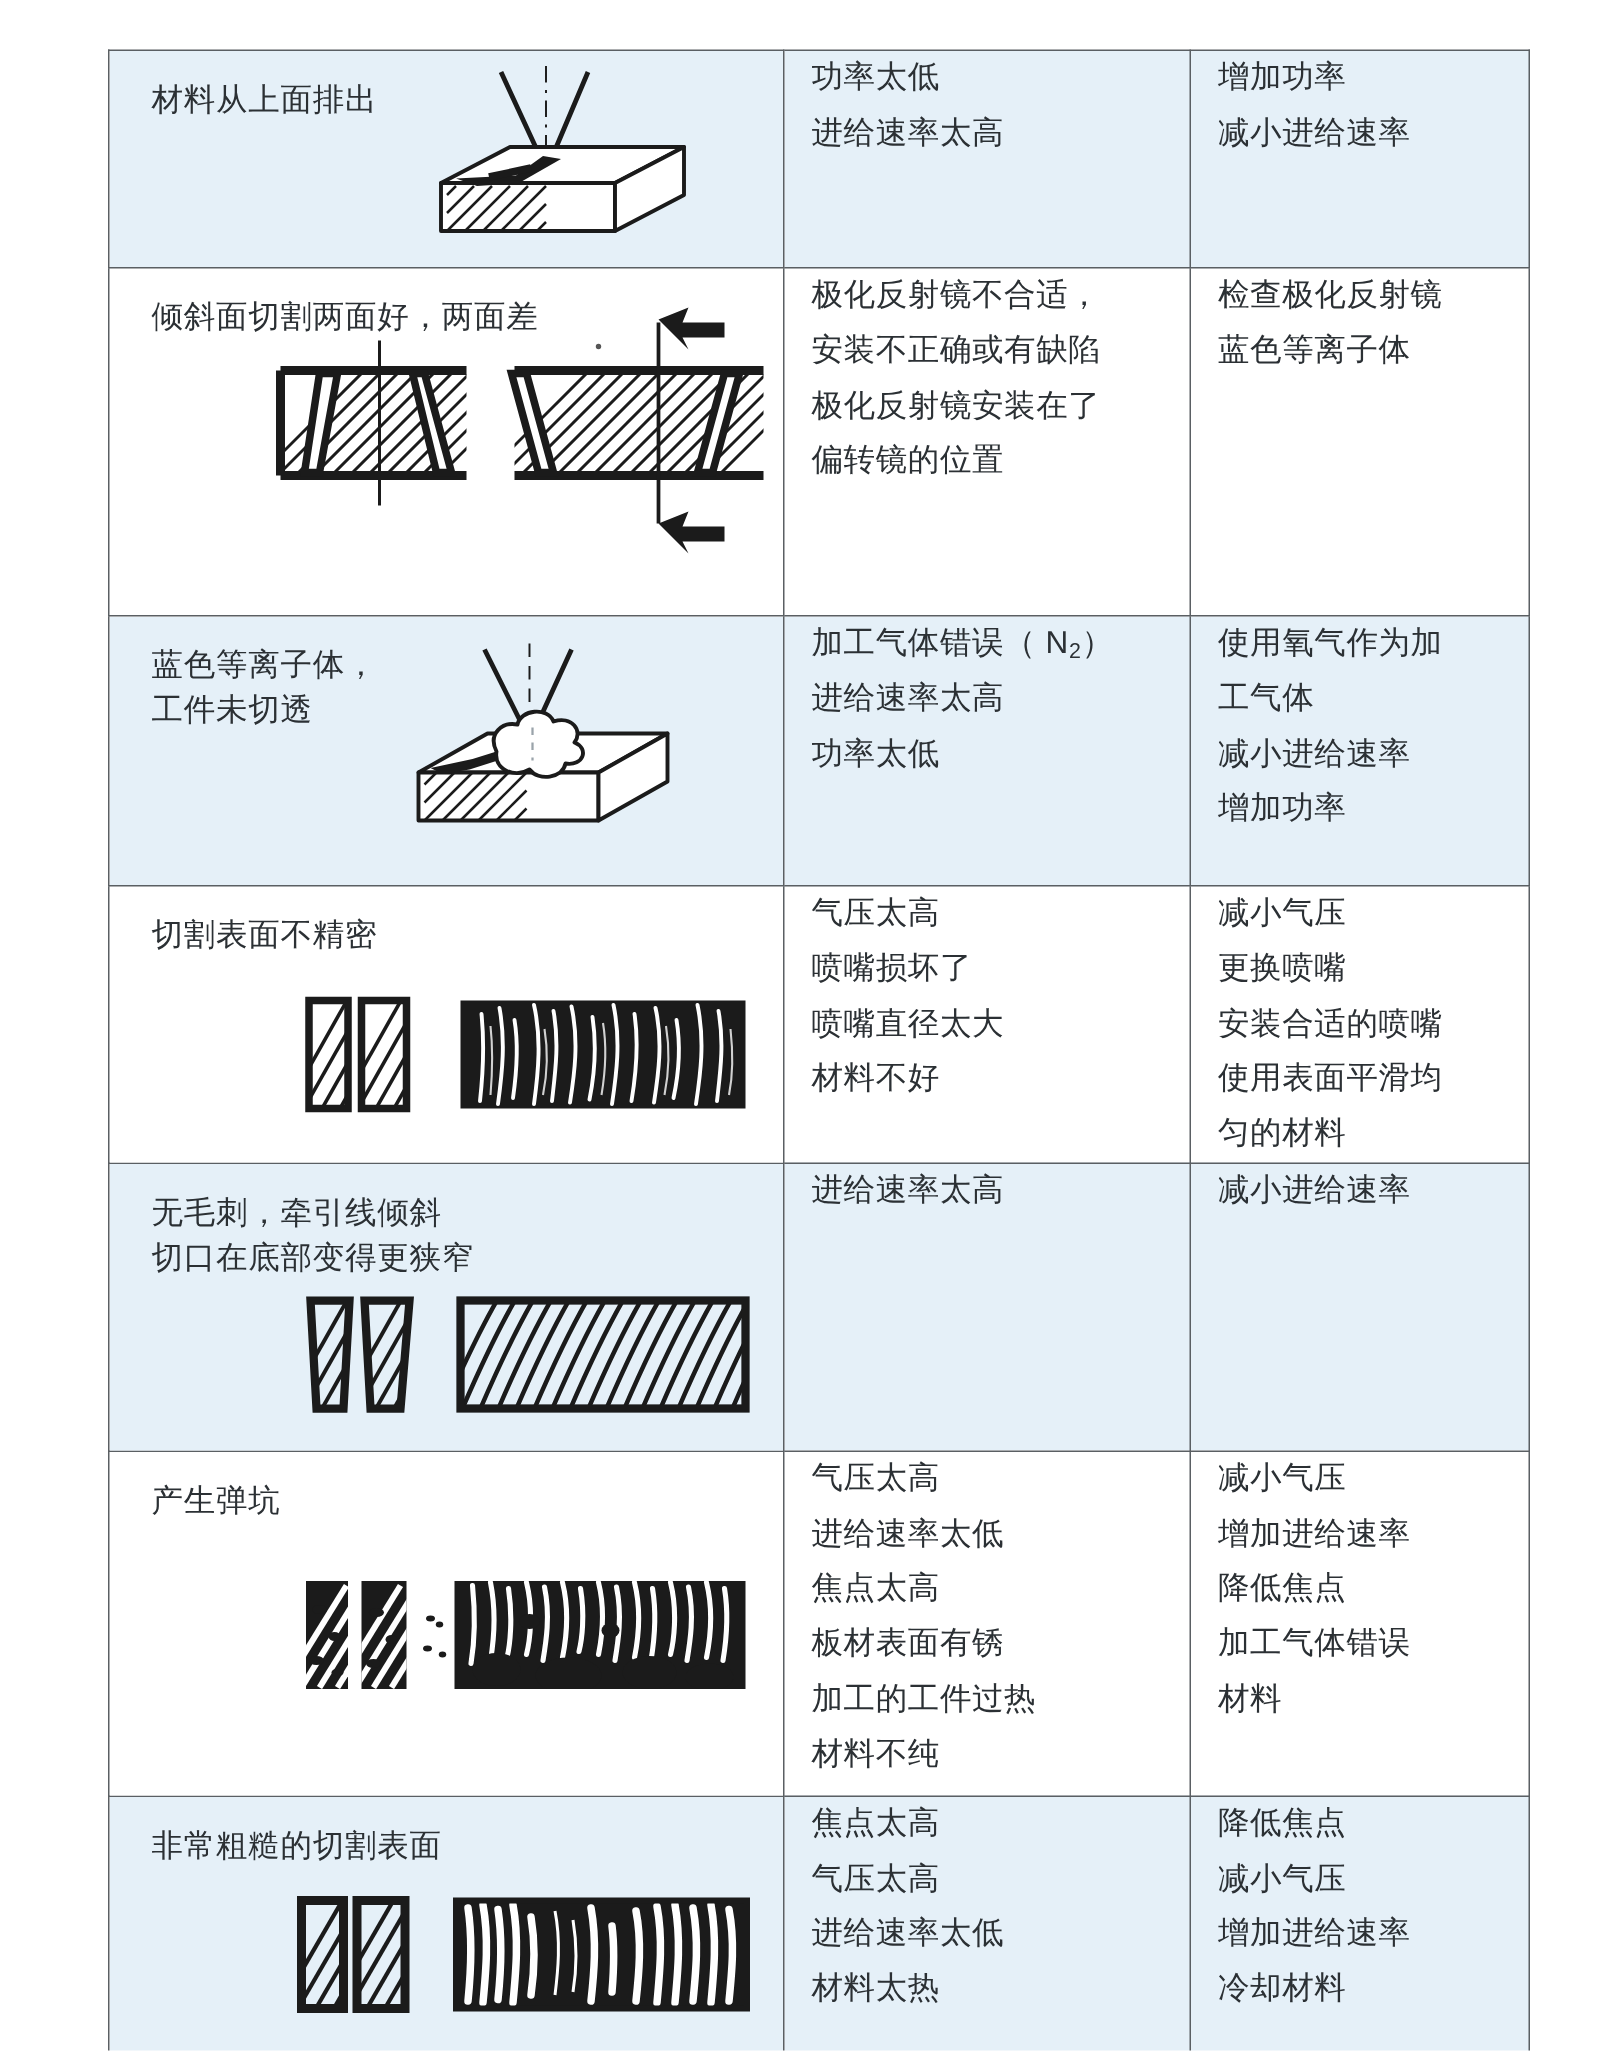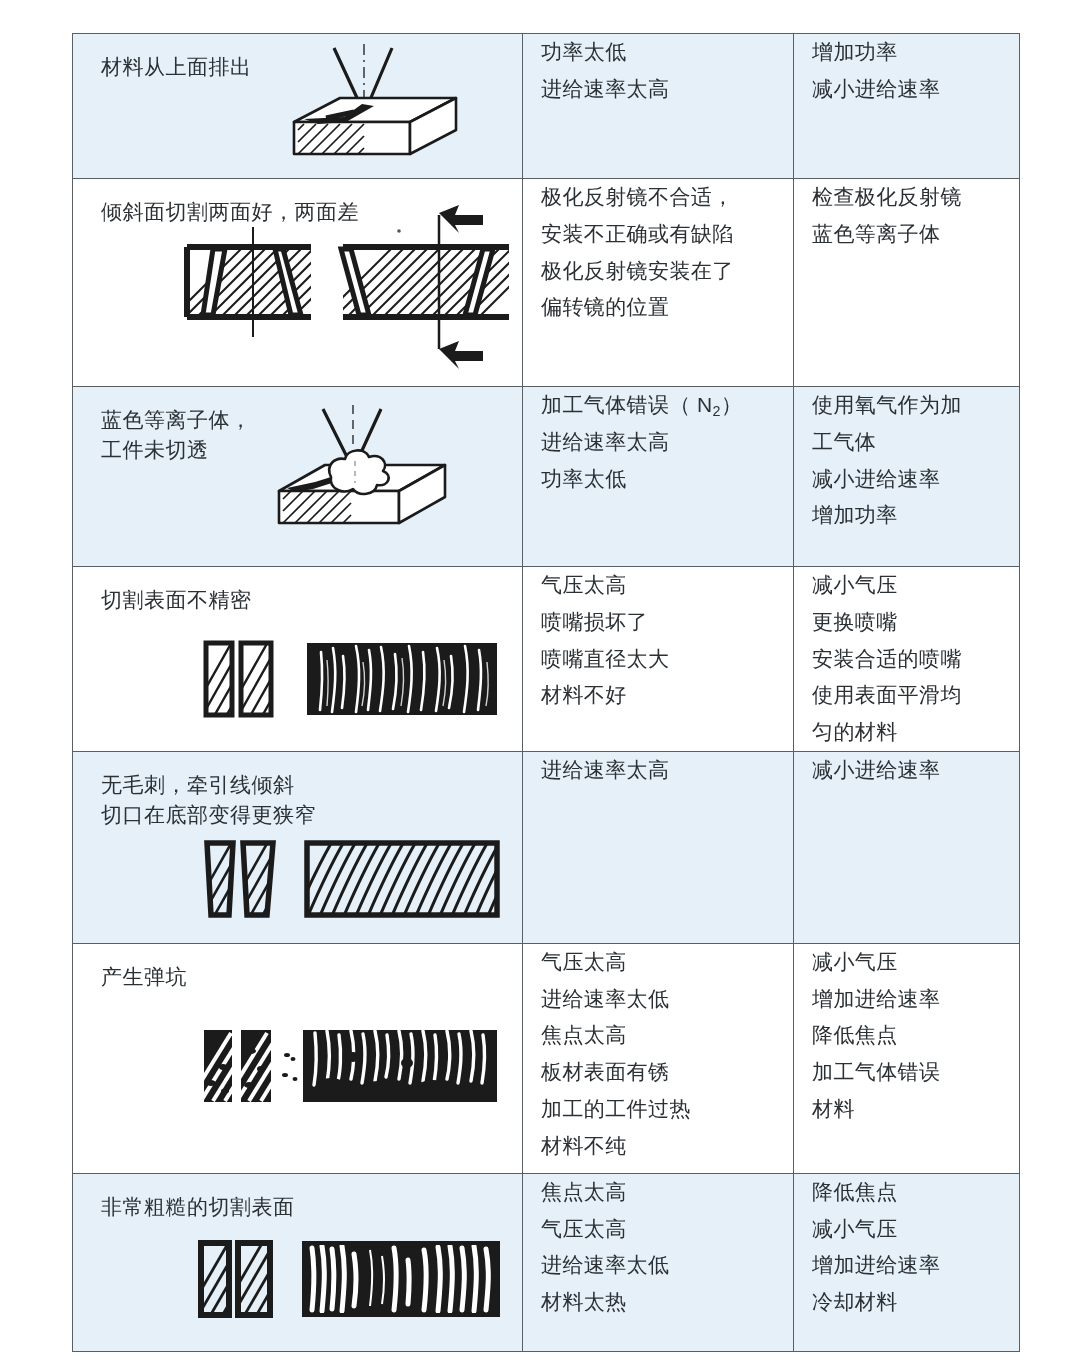--- a/index.html
+++ b/index.html
@@ -108,21 +108,21 @@
     </td>
     <td class="col-c">
       <div class="txt">
         <div class="ln">增加功率</div>
         <div class="ln">减小进给速率</div>
       </div>
     </td>
   </tr>
 
   <tr class="plain">
-    <td class="col-a left-cell" style="height:208px">
+    <td class="col-a left-cell" style="height:232px">
       <div class="left-inner">
         <div class="cap">倾斜面切割两面好，两面差</div>
         <div class="fig" style="left:110px; top:20px;">
           <svg width="330" height="165" viewBox="0 0 330 165">
             <defs>
               <clipPath id="c2a">
                       <path d="M4 48 L128 48 L128 118 L4 118 Z"></path>
                     </clipPath>
               <clipPath id="c2b">
                       <path d="M160 48 L326 48 L326 118 L160 118 Z"></path>

